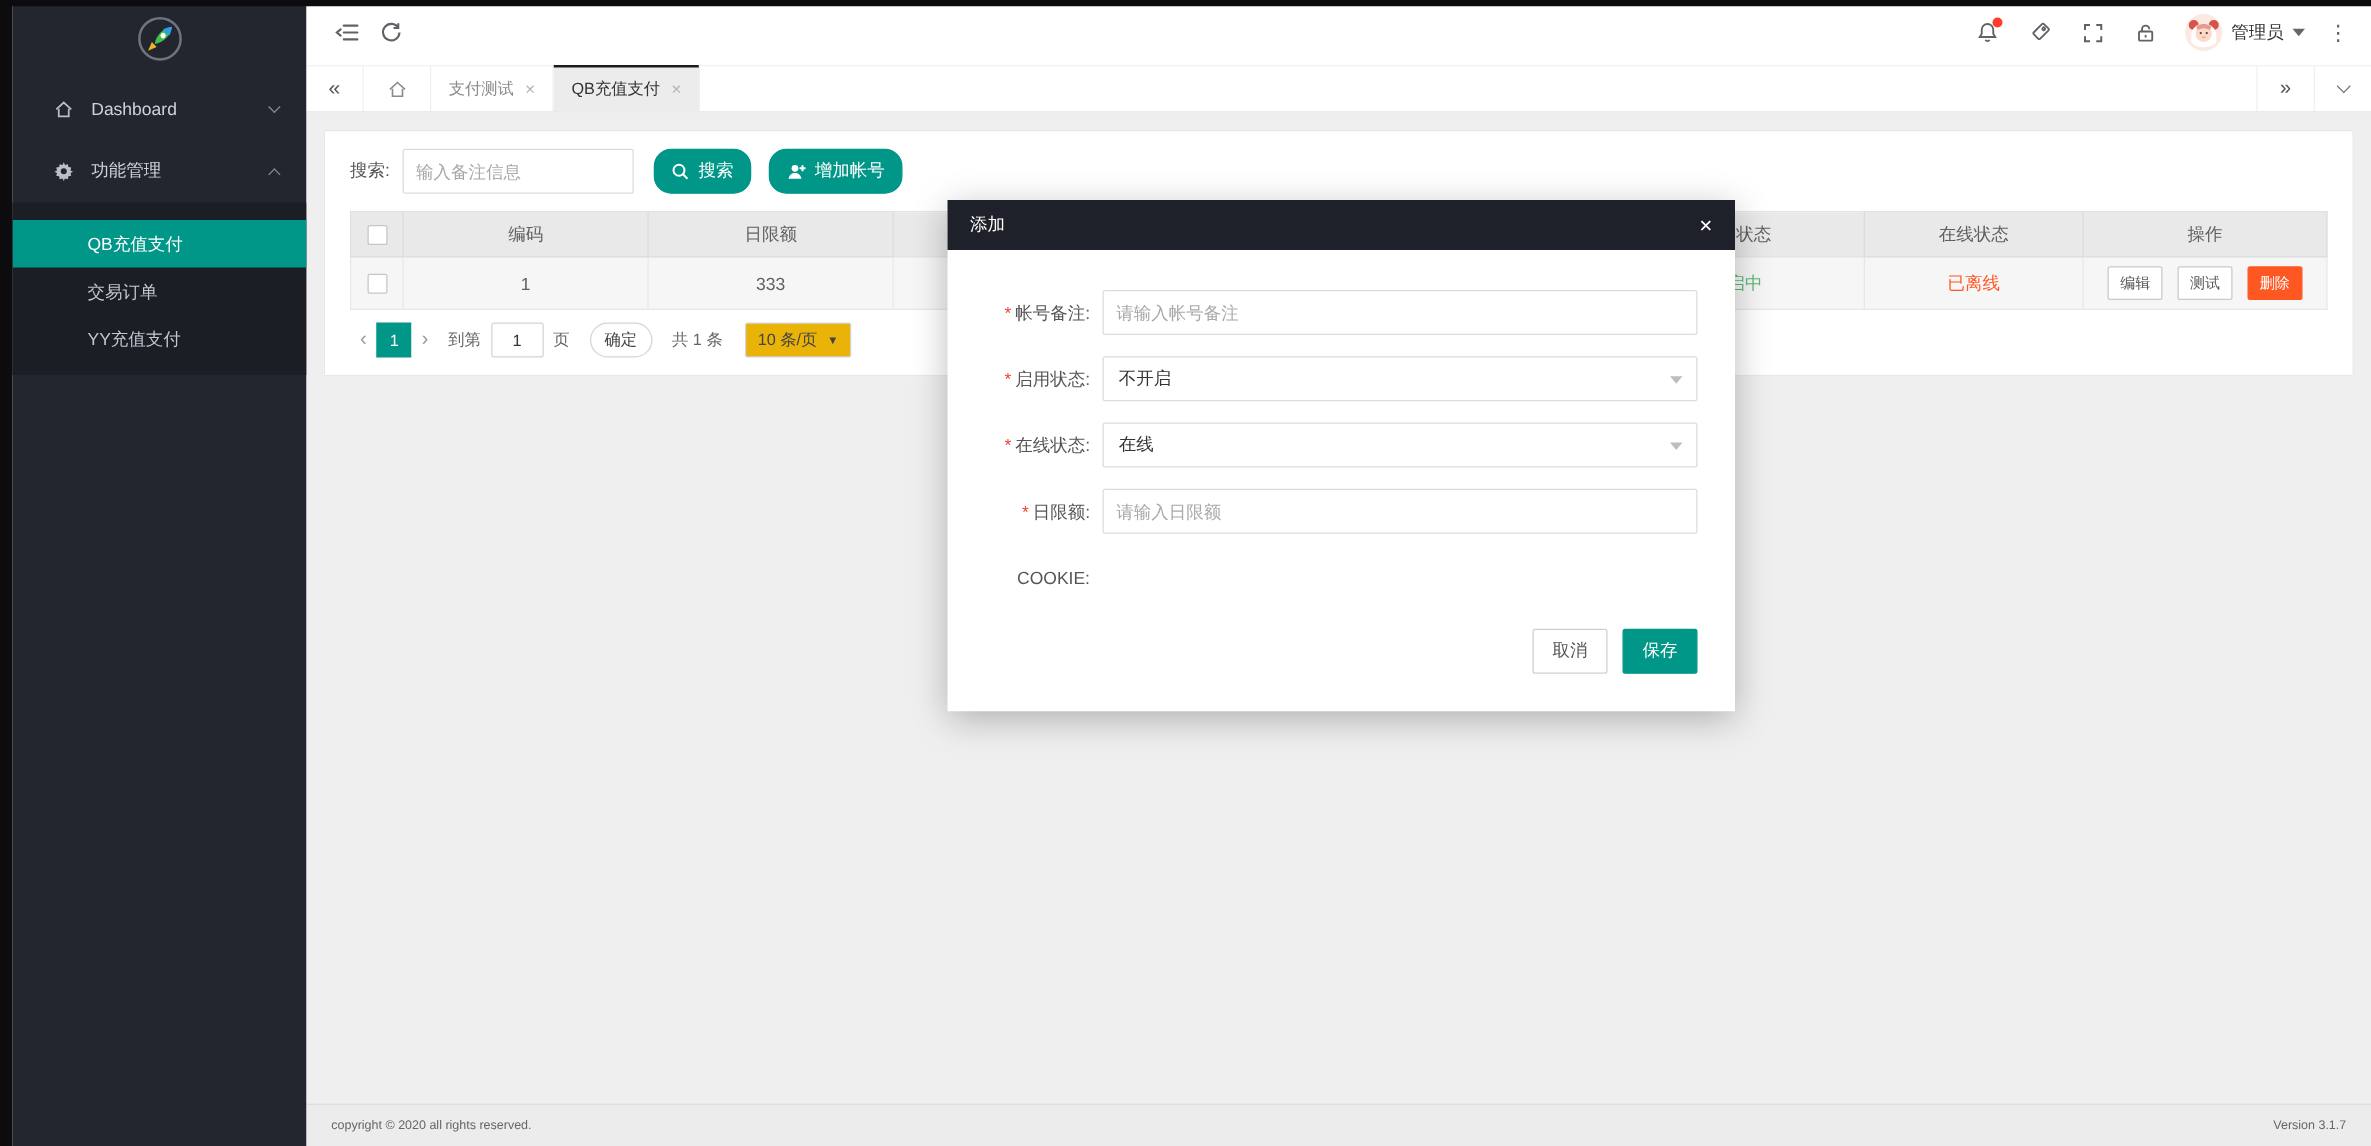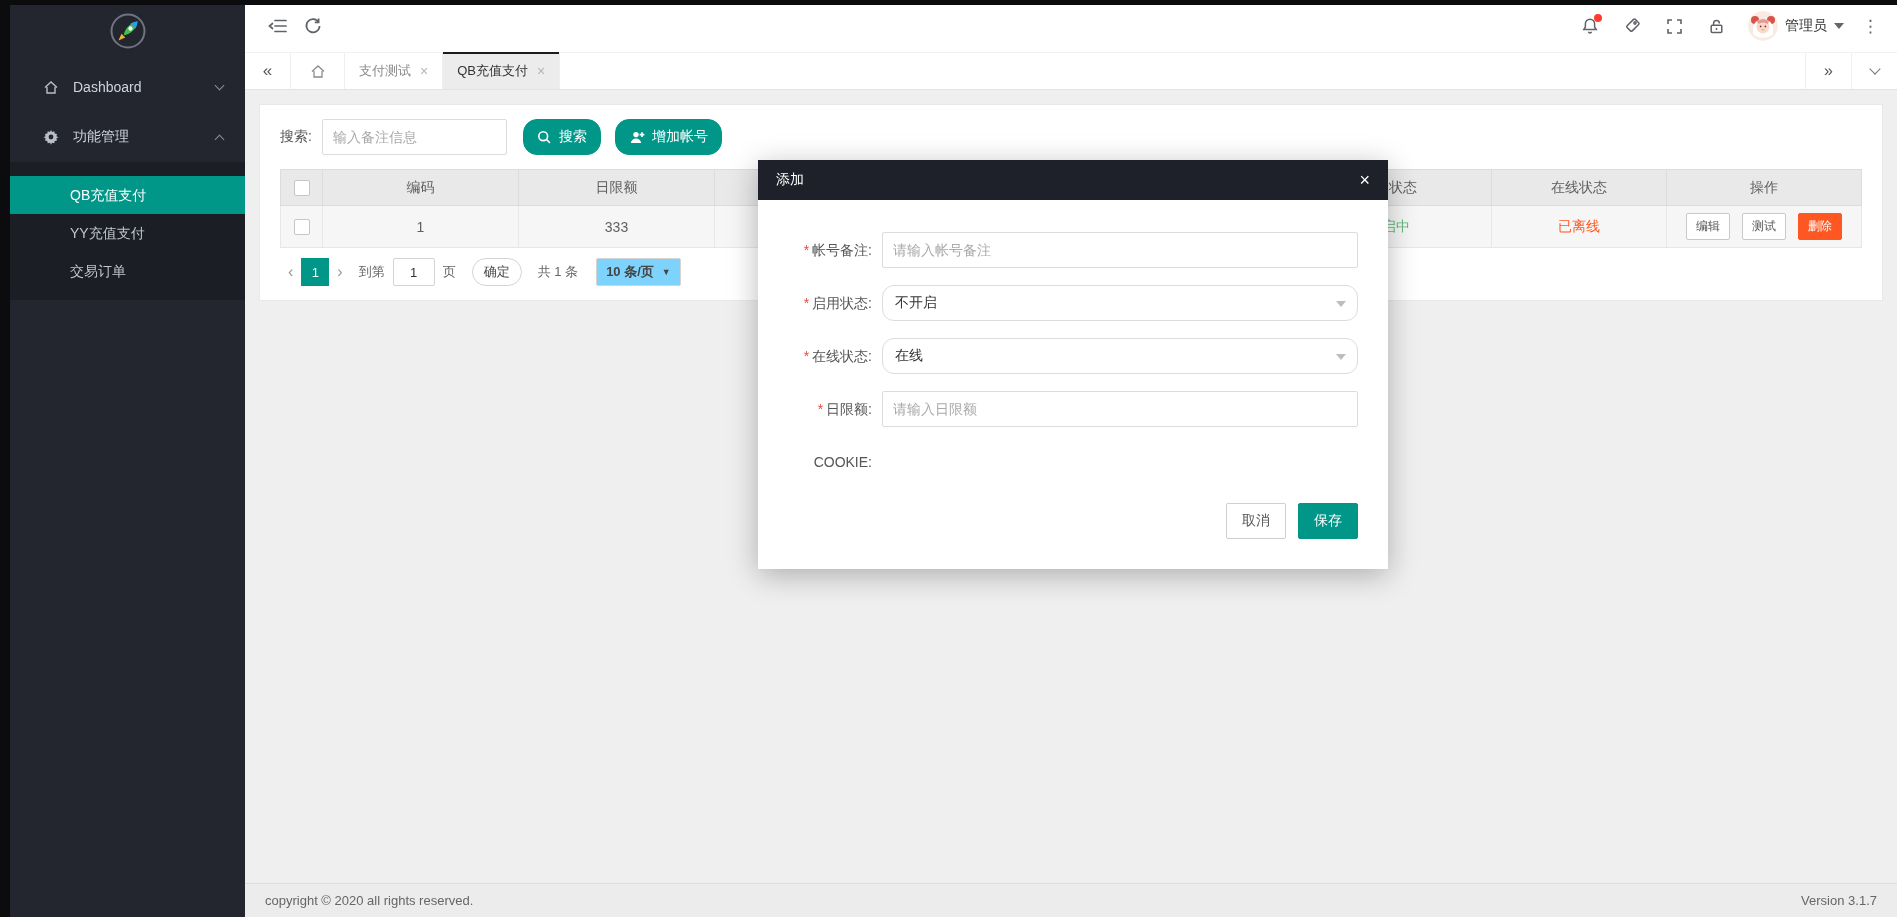--- a/index.html
+++ b/index.html
@@ -72,37 +72,37 @@
   .cell-clip { overflow:hidden; white-space:nowrap; }
   .mini { height:27px; padding:0 9px; border:1px solid #c9c9c9; background:#fff; color:#555; font-size:12px; border-radius:2px; margin:0 4px; cursor:pointer; font-family:Liberation Sans, sans-serif; }
   .mini.danger { background:#ff5722; border-color:#ff5722; color:#fff; }
 
   .pager { margin-top:10px; display:flex; align-items:center; font-size:13px; color:#666; padding-bottom:6px; }
   .pg-arrow { color:#999; font-size:16px; padding:0 8px; cursor:pointer; }
   .pg-num { width:28px; height:28px; background:#009688; color:#fff; display:flex; align-items:center; justify-content:center; font-size:13px; cursor:pointer; }
   .pg-text { margin:0 8px; }
   .pg-goto { width:42px; height:28px; border:1px solid #d4d4d4; border-radius:2px; text-align:center; font-size:13px; color:#333; font-family:"Liberation Sans",sans-serif; }
   .pg-btn { height:28px; padding:0 11px; margin:0 8px; background:#fff; border:1px solid #d4d4d4; border-radius:14px; font-size:13px; font-weight:400; color:#444; cursor:pointer; font-family:"Liberation Sans",sans-serif; }
-  .pg-size { height:28px; margin-left:10px; border:1px solid #d4d4d4; border-radius:2px; background:#7dd3fc; display:flex; align-items:center; gap:8px; padding:0 9px; font-weight:700; color:#444; cursor:pointer; }
+  .pg-size { height:28px; margin-left:10px; border:1px solid #d4d4d4; border-radius:2px; background:#eab308; display:flex; align-items:center; gap:8px; padding:0 9px; font-weight:400; color:#444; cursor:pointer; }
   .pg-size .sm-caret { font-size:9px; color:#444; }
 
   
-  .footer { height:34px; border-top:1px solid #dedede; background:#ececec; display:flex; align-items:center; justify-content:space-between; padding:0 20px; font-size:13px; color:#666; }
+  .footer { height:34px; border-top:1px solid #dedede; background:#ececec; display:flex; align-items:center; justify-content:space-between; padding:0 20px; font-size:10px; color:#666; }
 
   
   .modal { position:absolute; left:758px; top:160px; width:630px; background:#fff; box-shadow:0 6px 28px rgba(0,0,0,.28); z-index:300; }
   .modal-hd { height:40px; background:#1e212a; color:#fff; display:flex; align-items:center; padding:0 18px; font-size:14px; }
   .modal-x { margin-left:auto; font-size:18px; color:#fff; cursor:pointer; line-height:1; }
   .modal-bd { padding:32px 30px 0 24px; }
   .frow { display:flex; margin-bottom:17px; }
   .flabel { width:90px; text-align:right; font-size:14px; color:#555; line-height:36px; margin-right:10px; white-space:nowrap; }
   .req::before { content:"*"; color:#e6493a; margin-right:3px; }
   .fctl { flex:1; position:relative; }
   .fctl .inp { width:100%; }
-  .sel { height:36px; border:1px solid #dcdcdc; border-radius:12px; display:flex; align-items:center; padding:0 12px; font-size:14px; color:#333; cursor:pointer; }
+  .sel { height:36px; border:1px solid #dcdcdc; border-radius:2px; display:flex; align-items:center; padding:0 12px; font-size:14px; color:#333; cursor:pointer; }
   .sel-caret { position:absolute; right:12px; top:16px; width:0; height:0; border-left:5px solid transparent; border-right:5px solid transparent; border-top:6px solid #bdbdbd; }
   .ta { width:100%; height:97px; border:1px solid #dcdcdc; border-radius:2px; padding:9px 12px; font-size:14px; color:#333; font-family:"Liberation Sans",sans-serif; }
   .modal-ft { display:flex; justify-content:flex-end; gap:12px; padding:6px 30px 30px; }
   .btn-plain { height:36px; padding:0 15px; background:#fff; border:1px solid #cfcfcf; border-radius:2px; font-size:14px; color:#555; cursor:pointer; font-family:"Liberation Sans",sans-serif; }
   .btn-save { height:36px; padding:0 15px; background:#009688; border:1px solid #009688; border-radius:2px; font-size:14px; color:#fff; cursor:pointer; font-family:"Liberation Sans",sans-serif; }
   svg { display:block; }
 </style>
 </head>
 <body>
 
@@ -144,24 +144,24 @@
     </span>
     <span class="lbl">功能管理</span>
     <span class="chev up"></span>
   </div>
 
   <div class="submenu">
     <div class="sub-item active">
       <span>QB充值支付</span>
     </div>
     <div class="sub-item">
+      <span>交易订单</span>
+    </div>
+    <div class="sub-item">
       <span>YY充值支付</span>
-    </div>
-    <div class="sub-item">
-      <span>交易订单</span>
     </div>
   </div>
 </aside>
 
 <div class="main">
 
   <header class="topbar">
     <span class="tb-ic">
       <svg width="19" height="16" viewBox="0 0 19 16" fill="none" stroke="#5f6368" stroke-width="1.7" stroke-linecap="round">
         <path d="M7 2.5h11"></path>

